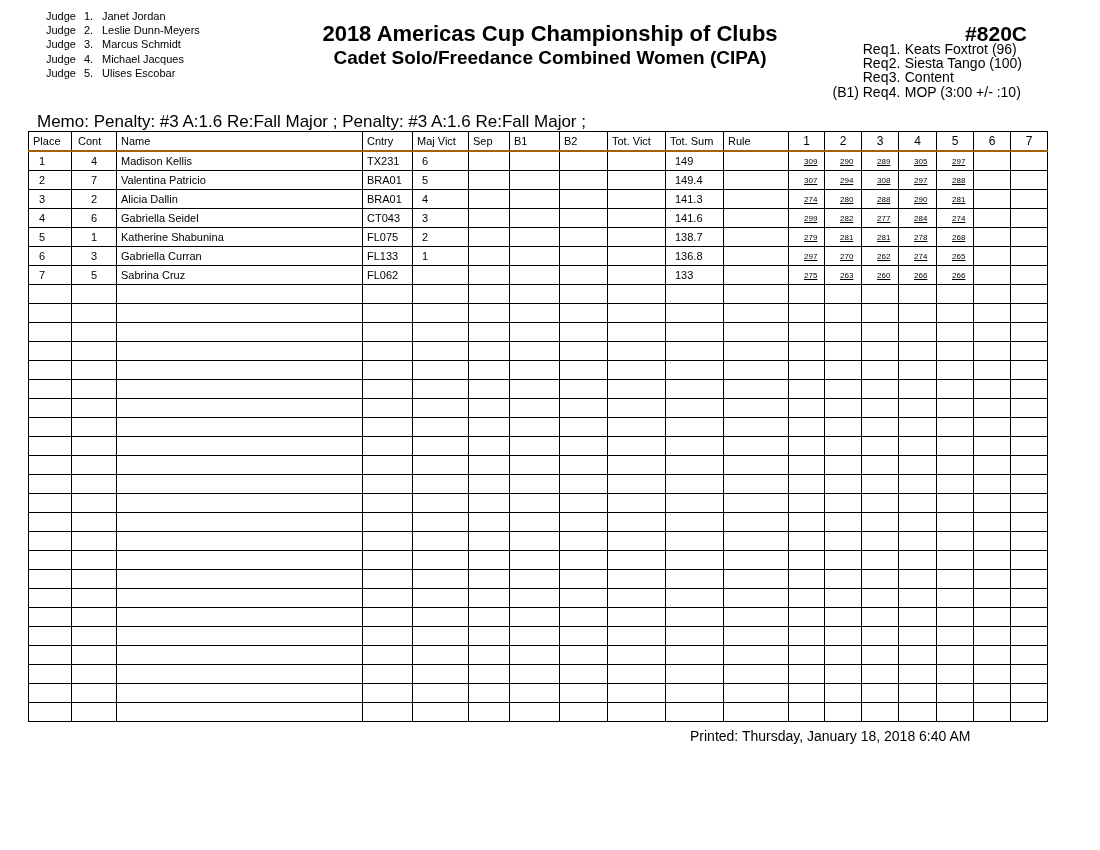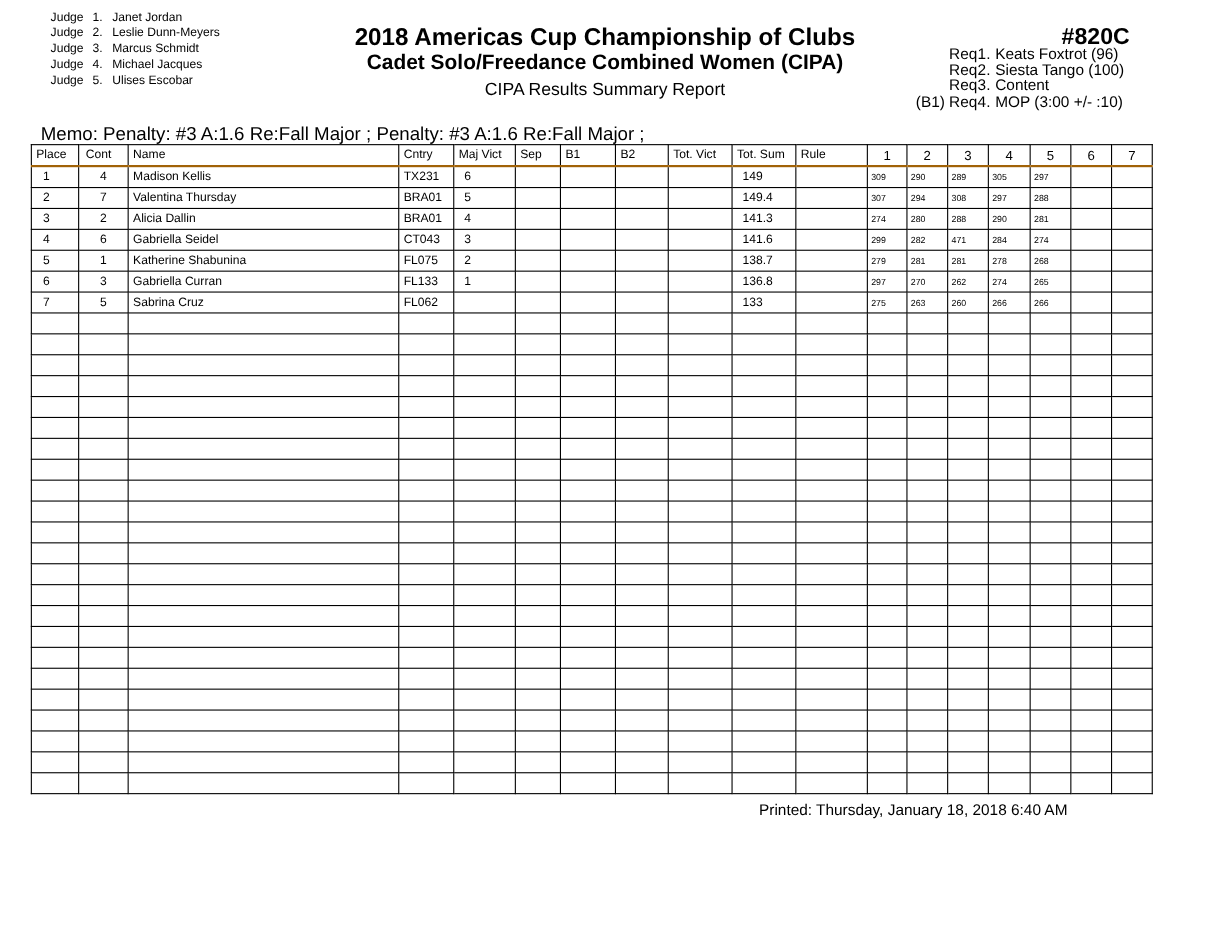--- a/index.html
+++ b/index.html
@@ -16,42 +16,41 @@
   .event-no { right: 73px; top: 22px; font-size: 21px; font-weight: bold; }
   .reqs { right: 78px; top: 42px; font-size: 14px; line-height: 14.2px; text-align: left; }
   .reqs .pre { display: inline-block; width: 28px; text-align: center; }
   .reqs .lbl { display: inline-block; width: 26px; padding-left: 3px; }
   .reqs .num { display: inline-block; width: 16px; }
   .memo { left: 37px; top: 112px; font-size: 17px; }
   table.grid { position: absolute; left: 28px; top: 131px; border-collapse: collapse; table-layout: fixed; width: 1020px; }
   table.grid td, table.grid th { border: 1px solid #000; padding: 0 0 0 4px; height: 18px; font-size: 11px; font-weight: normal; text-align: left; white-space: nowrap; overflow: hidden; }
   table.grid thead th { border-bottom: 2px solid #a16207; }
   table.grid .jh { text-align: center; padding-left: 0; font-size: 12px; }
-  table.grid .jv { font-size: 8px; padding-left: 3px; }
+  table.grid .jv { font-size: 8px; padding-left: 15px; text-decoration: underline; }
   table.grid td.pl { padding-left: 10px; }
   table.grid td.ct { text-align: center; padding-left: 0; }
   table.grid td.mv { padding-left: 9px; }
   table.grid td.ts { padding-left: 9px; }
   .printed { left: 690px; top: 728px; font-size: 14px; }
 </style>
 </head>
 <body>
 
 <div class="abs judges" id="judges">
     <div><span class="lbl">Judge</span><span class="num">1.</span><span>Janet Jordan</span></div>
     <div><span class="lbl">Judge</span><span class="num">2.</span><span>Leslie Dunn-Meyers</span></div>
     <div><span class="lbl">Judge</span><span class="num">3.</span><span>Marcus Schmidt</span></div>
     <div><span class="lbl">Judge</span><span class="num">4.</span><span>Michael Jacques</span></div>
     <div><span class="lbl">Judge</span><span class="num">5.</span><span>Ulises Escobar</span></div>
   </div>
 
 <div class="abs title-block">
   <div class="t1">2018 Americas Cup Championship of Clubs</div>
   <div class="t3">Cadet Solo/Freedance Combined Women (CIPA)</div>
-  <div class="t4">CIPA Results Summary Report</div>
 </div>
 
 <div class="abs event-no">#820C</div>
 
 <div class="abs reqs" id="reqs">
     <div><span class="pre"></span><span class="lbl">Req</span><span class="num">1.</span><span>Keats Foxtrot (96)</span></div>
     <div><span class="pre"></span><span class="lbl">Req</span><span class="num">2.</span><span>Siesta Tango (100)</span></div>
     <div><span class="pre"></span><span class="lbl">Req</span><span class="num">3.</span><span>Content</span></div>
     <div><span class="pre">(B1)</span><span class="lbl">Req</span><span class="num">4.</span><span>MOP (3:00 +/- :10)</span></div>
   </div>
@@ -118,21 +117,21 @@
         <td class="jv">290</td>
         <td class="jv">289</td>
         <td class="jv">305</td>
         <td class="jv">297</td>
         <td class="jv"></td>
         <td class="jv"></td>
       </tr>
       <tr>
         <td class="pl">2</td>
         <td class="ct">7</td>
-        <td>Valentina Thursday</td>
+        <td>Valentina Patricio</td>
         <td>BRA01</td>
         <td class="mv">5</td>
         <td></td>
         <td></td>
         <td></td>
         <td></td>
         <td class="ts">149.4</td>
         <td></td>
         <td class="jv">307</td>
         <td class="jv">294</td>
@@ -169,21 +168,21 @@
         <td>CT043</td>
         <td class="mv">3</td>
         <td></td>
         <td></td>
         <td></td>
         <td></td>
         <td class="ts">141.6</td>
         <td></td>
         <td class="jv">299</td>
         <td class="jv">282</td>
-        <td class="jv">471</td>
+        <td class="jv">277</td>
         <td class="jv">284</td>
         <td class="jv">274</td>
         <td class="jv"></td>
         <td class="jv"></td>
       </tr>
       <tr>
         <td class="pl">5</td>
         <td class="ct">1</td>
         <td>Katherine Shabunina</td>
         <td>FL075</td>

